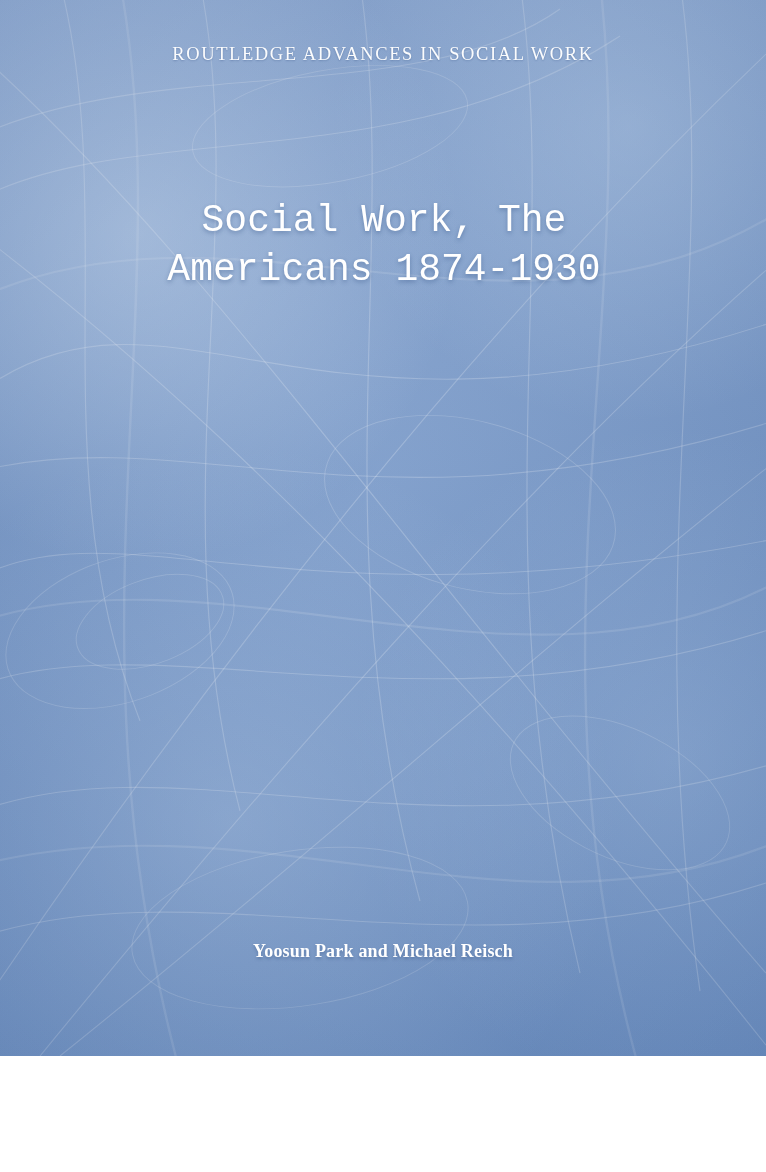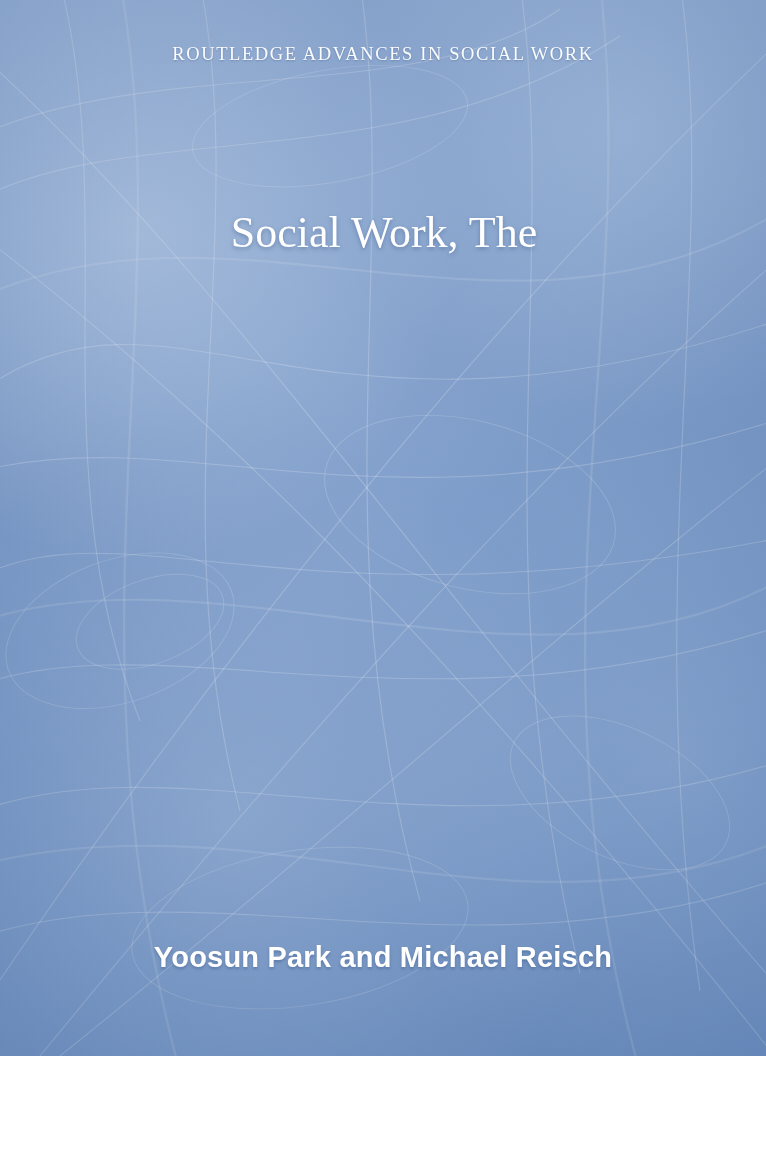--- a/index.html
+++ b/index.html
@@ -59,40 +59,40 @@
 
   
   .title-wrap {
     position: absolute;
     top: 196px;
     left: 60px;
     right: 58px;
     text-align: center;
   }
   .title {
-    font-family: Liberation Serif, serif;
-    font-size: 44px;
+    font-family: Liberation Mono, monospace;
+    font-size: 38px;
     line-height: 1.30;
     color: #ffffff;
     font-weight: 400;
     text-shadow: 0 2px 4px rgba(40,70,120,0.38);
-    margin: 8px;
+    margin: 0;
   }
 
   
   .authors-wrap {
     position: absolute;
     top: 941px;
     left: 0;
     right: 0;
     text-align: center;
   }
   .authors {
-    font-family: Liberation Sans, sans-serif;
-    font-size: 29px;
+    font-family: Liberation Serif, serif;
+    font-size: 18px;
     font-weight: 700;
     color: #ffffff;
     letter-spacing: 0.2px;
     text-shadow: 0 2px 3px rgba(40,70,120,0.35);
   }
 
   
   .logo {
     position: absolute;
     right: 26px;
@@ -145,20 +145,21 @@
     </g>
   </svg>
   <div class="vignette"></div>
 
   <div class="series-wrap">
     <span class="series">Routledge Advances in Social Work</span>
   </div>
 
   <div class="title-wrap">
     <div class="title">Social Work, The</div>
+    <div class="title">Americans 1874-1930</div>
   </div>
 
   <div class="authors-wrap">
     <span class="authors">Yoosun Park and Michael Reisch</span>
   </div>
 
 
 </div>
 
 </body></html>

